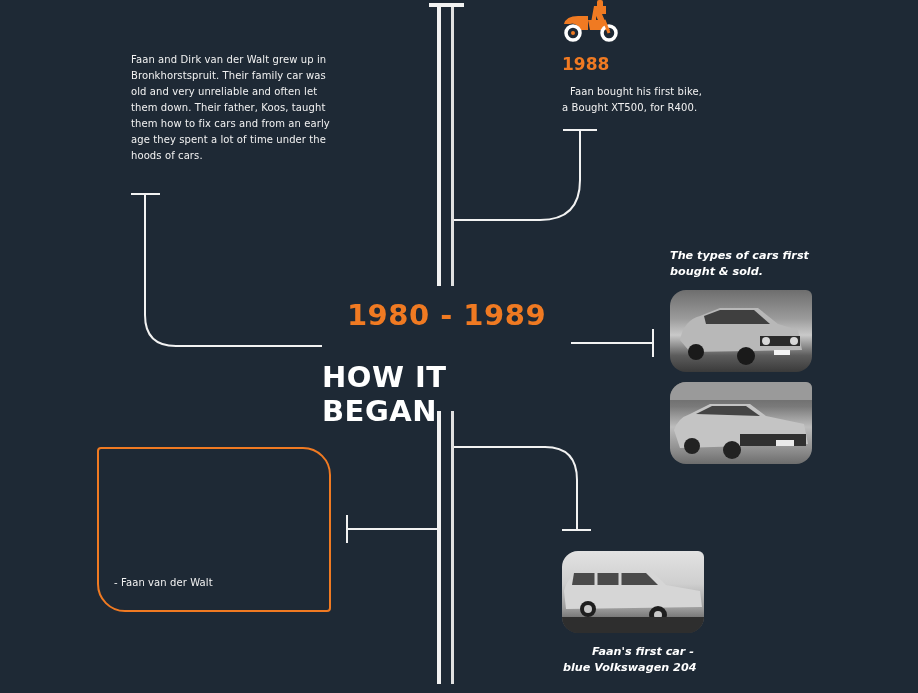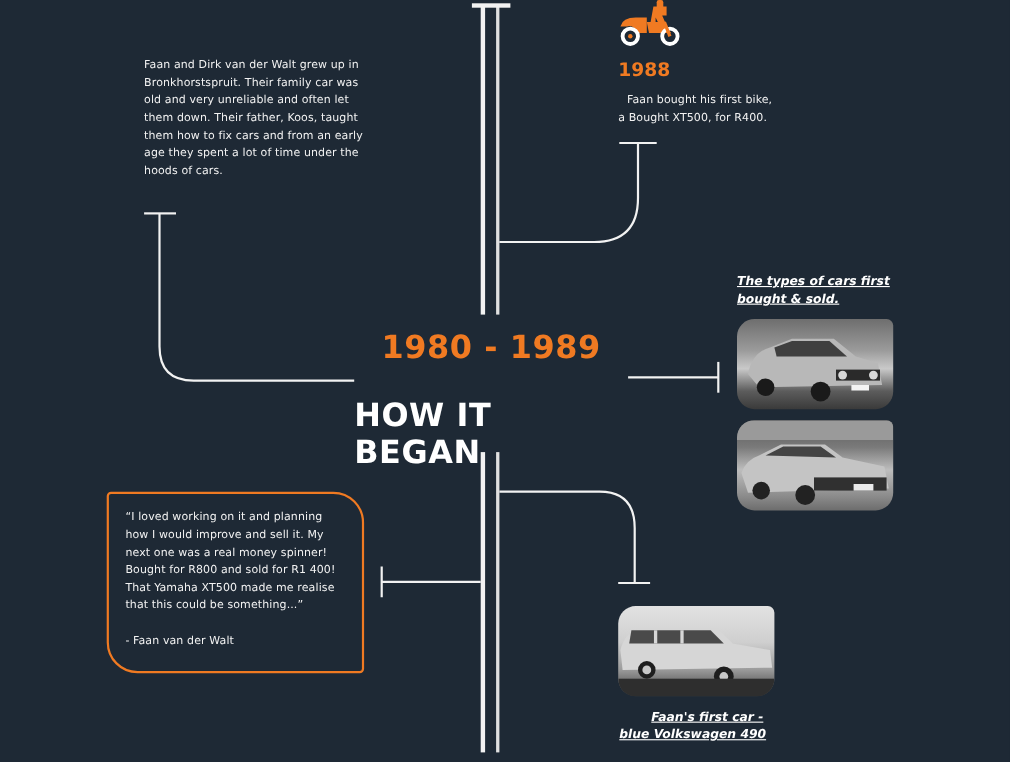--- a/index.html
+++ b/index.html
@@ -12,21 +12,21 @@
   .abs { position:absolute; }
   .line { position:absolute; background:#f2f2f2; }
   .para {
     position:absolute; font-size:10px; line-height:16px; color:#f2f2f2;
     letter-spacing:0.1px;
   }
   .year {
     position:absolute; font-weight:bold; color:#f07a22;text-align:center;
   }
   .caption {
-    position:absolute; font-size:11.2px; line-height:16px; font-weight:bold; font-style:italic; color:#ffffff;text-decoration:underline;
+    position:absolute; font-size:11.2px; line-height:16px; font-weight:bold; font-style:italic; color:#ffffff;
   }
   .photo {
     position:absolute; overflow:hidden;
     border-radius:16px 6px 16px 16px;
     background:#888;
   }
   svg { display:block; }
 </style>
 </head>
 <body>
@@ -104,31 +104,30 @@
     <path d="M4 48 Q 8 36 20 32 L 40 22 H 80 L 96 34 L 134 42 L 138 62 L 10 66 Z" fill="#c4c4c4"></path>
     <path d="M26 32 L 42 24 H 76 L 90 34 Z" fill="#444"></path>
     <rect x="70" y="52" width="66" height="12" fill="#303030"></rect>
     <rect x="106" y="58" width="18" height="6" fill="#eaeaea"></rect>
     <circle cx="22" cy="64" r="8" fill="#222"></circle>
     <circle cx="62" cy="68" r="9" fill="#222"></circle>
   </svg>
 </div>
 
 <div class="abs" style="left:97px; top:447px; width:230px; height:161px; border:2px solid #f07a22; border-radius:4px 28px 4px 28px;">
-  <div class="para" style="left:15px; top:14px; width:203px;">“I loved working on it and planning how I would improve and sell it. My next one was a real money spinner! Bought for R800 and sold for R1 400! That Yamaha XT500 made me realise that this could be something...”</div>
   <div class="para" style="left:15px; top:126px; width:203px;">- Faan van der Walt</div>
 </div>
 
 <div class="photo" style="left:562px; top:551px; width:142px; height:82px; background:linear-gradient(180deg,#e2e2e2 0%,#cfcfcf 40%,#9c9c9c 70%,#3a3a3a 100%);">
   <svg width="142" height="82" viewBox="0 0 142 82">
     <path d="M2 40 Q 6 24 20 20 H 90 L 104 34 L 138 40 L 140 56 L 4 58 Z" fill="#d6d6d6"></path>
     <path d="M12 22 H 84 L 96 34 H 10 Z" fill="#4a4a4a"></path>
     <line x1="34" y1="22" x2="34" y2="34" stroke="#d6d6d6" stroke-width="3"></line>
     <line x1="58" y1="22" x2="58" y2="34" stroke="#d6d6d6" stroke-width="3"></line>
     <circle cx="26" cy="58" r="8" fill="#1e1e1e"></circle>
     <circle cx="26" cy="58" r="4" fill="#c8c8c8"></circle>
     <circle cx="96" cy="64" r="9" fill="#1e1e1e"></circle>
     <circle cx="96" cy="64" r="4" fill="#c8c8c8"></circle>
     <rect x="0" y="66" width="142" height="16" fill="#2e2e2e"></rect>
   </svg>
 </div>
 <div class="caption" style="left:563px; top:644px; width:160px;text-align:center;">Faan's first car -</div>
-<div class="caption" style="left:563px; top:660px; width:160px;">blue Volkswagen 490</div>
+<div class="caption" style="left:563px; top:660px; width:160px;">blue Volkswagen 204</div>
 
 </body></html>

